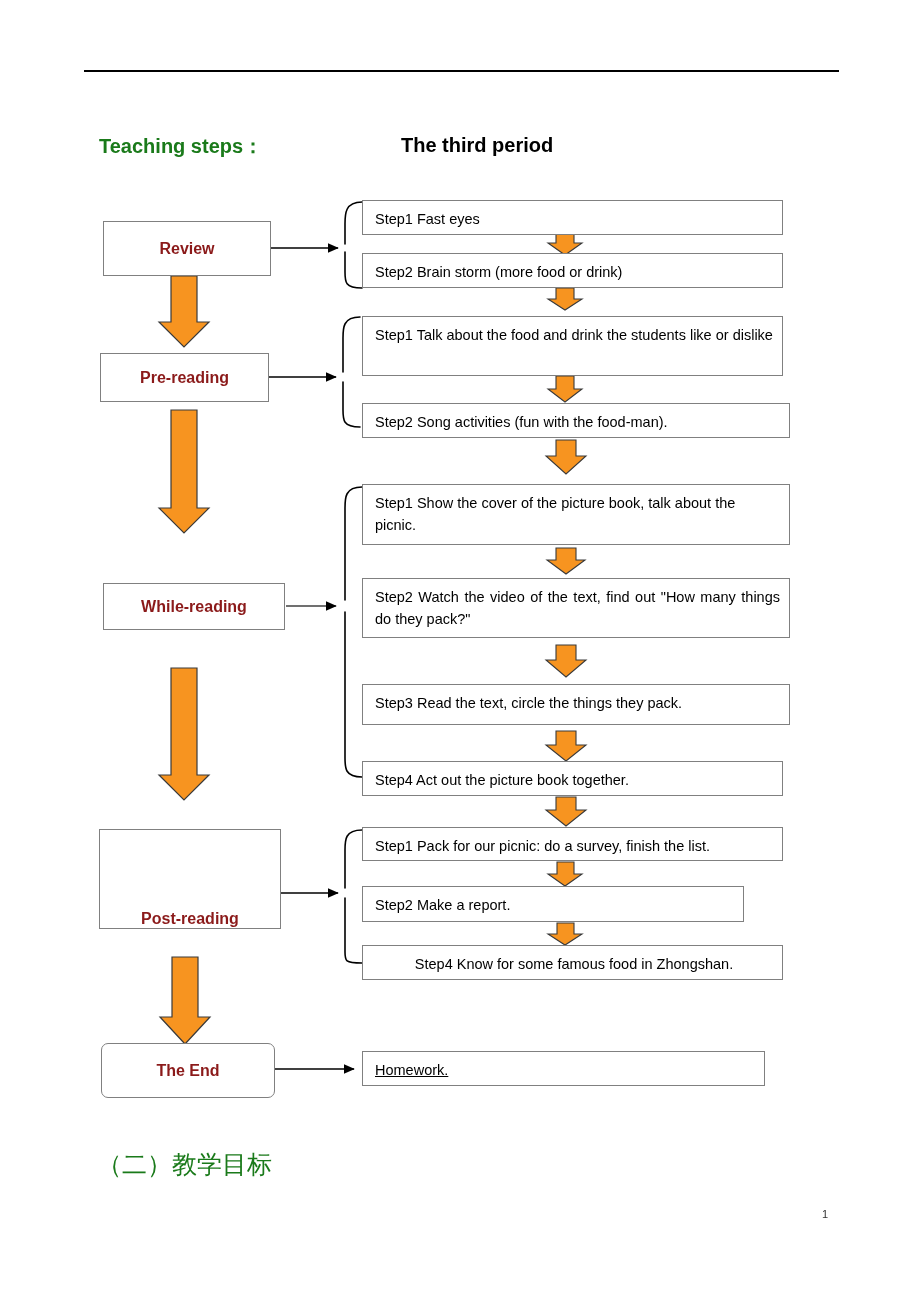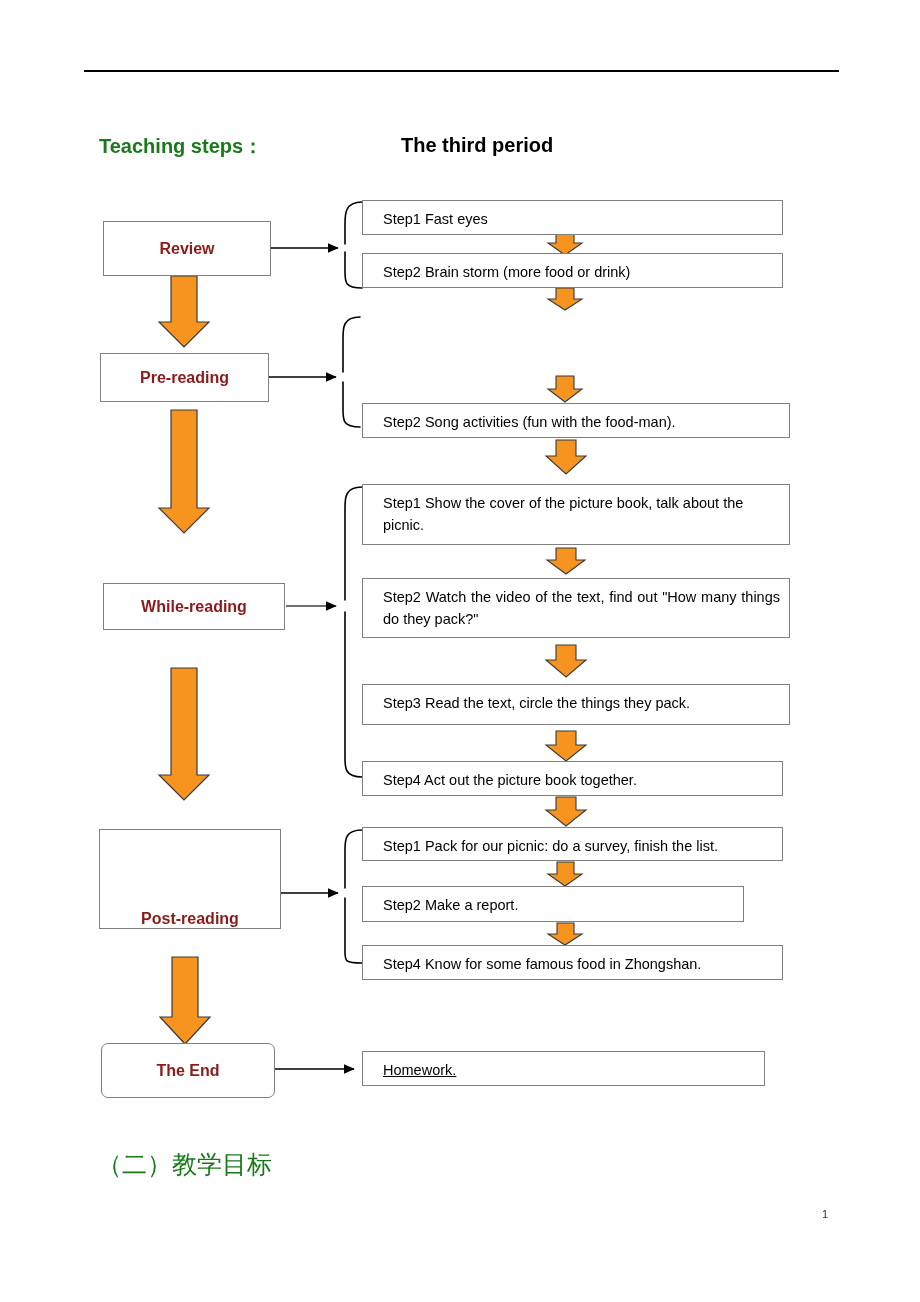--- a/index.html
+++ b/index.html
@@ -84,21 +84,21 @@
   }
   .phase-box.center-v { align-items: center; }
   .phase-box.top-v { align-items: flex-end; padding-top: 26px; }
 
   
   .step-box {
     position: absolute;
     box-sizing: border-box;
     border: 1.3px solid #808080;
     background: #ffffff;
-    padding: 7px 9px 5px 20px;
+    padding: 7px 9px 5px 12px;
     font-size: 14.5px;
     line-height: 1.52;
     color: #000000;
   }
   .step-box.justified {
     text-align: justify;
     text-align-last: left;
   }
 
   
@@ -206,36 +206,37 @@
   </div>
 
   <div class="phase-box center-v" style="left:101px; top:1043px; width:174px; height:55px;border-radius:7px;">
     <span class="phase-label">The End</span>
   </div>
 
   <div class="step-box" style="left:362px; top:200px; width:421px; height:35px;">Step1 Fast eyes</div>
 
   <div class="step-box" style="left:362px; top:253px; width:421px; height:35px;">Step2 Brain storm (more food or drink)</div>
 
+  <div class="step-box" style="left:362px; top:316px; width:421px; height:60px;">Step1 Talk about the food and drink the students like or dislike</div>
 
   <div class="step-box" style="left:362px; top:403px; width:428px; height:35px;">Step2 Song activities (fun with the food-man).</div>
 
   <div class="step-box" style="left:362px; top:484px; width:428px; height:61px;">Step1 Show the cover of the picture book, talk about the picnic.</div>
 
   <div class="step-box justified" style="left:362px; top:578px; width:428px; height:60px;">Step2 Watch the video of the text, find out "How many things do they pack?"</div>
 
   <div class="step-box" style="left:362px; top:684px; width:428px; height:41px;">Step3 Read the text, circle the things they pack.</div>
 
   <div class="step-box" style="left:362px; top:761px; width:421px; height:35px;">Step4 Act out the picture book together.</div>
 
   <div class="step-box" style="left:362px; top:827px; width:421px; height:34px;">Step1 Pack for our picnic: do a survey, finish the list.</div>
 
   <div class="step-box" style="left:362px; top:886px; width:382px; height:36px;">Step2 Make a report.</div>
 
-  <div class="step-box" style="left:362px; top:945px; width:421px; height:35px;">Step4 Know for some famous food in Zhongshan.</div>
+  <div class="step-box" style="left:362px; top:945px; width:421px; height:35px;text-align:center;">Step4 Know for some famous food in Zhongshan.</div>
 
   <div class="step-box" style="left:362px; top:1051px; width:403px; height:35px;text-decoration:underline;">Homework.</div>
 
   <div class="heading-bottom">（二）教学目标</div>
 
   <div class="page-number">1</div>
 
 </div>
 
 </body></html>

